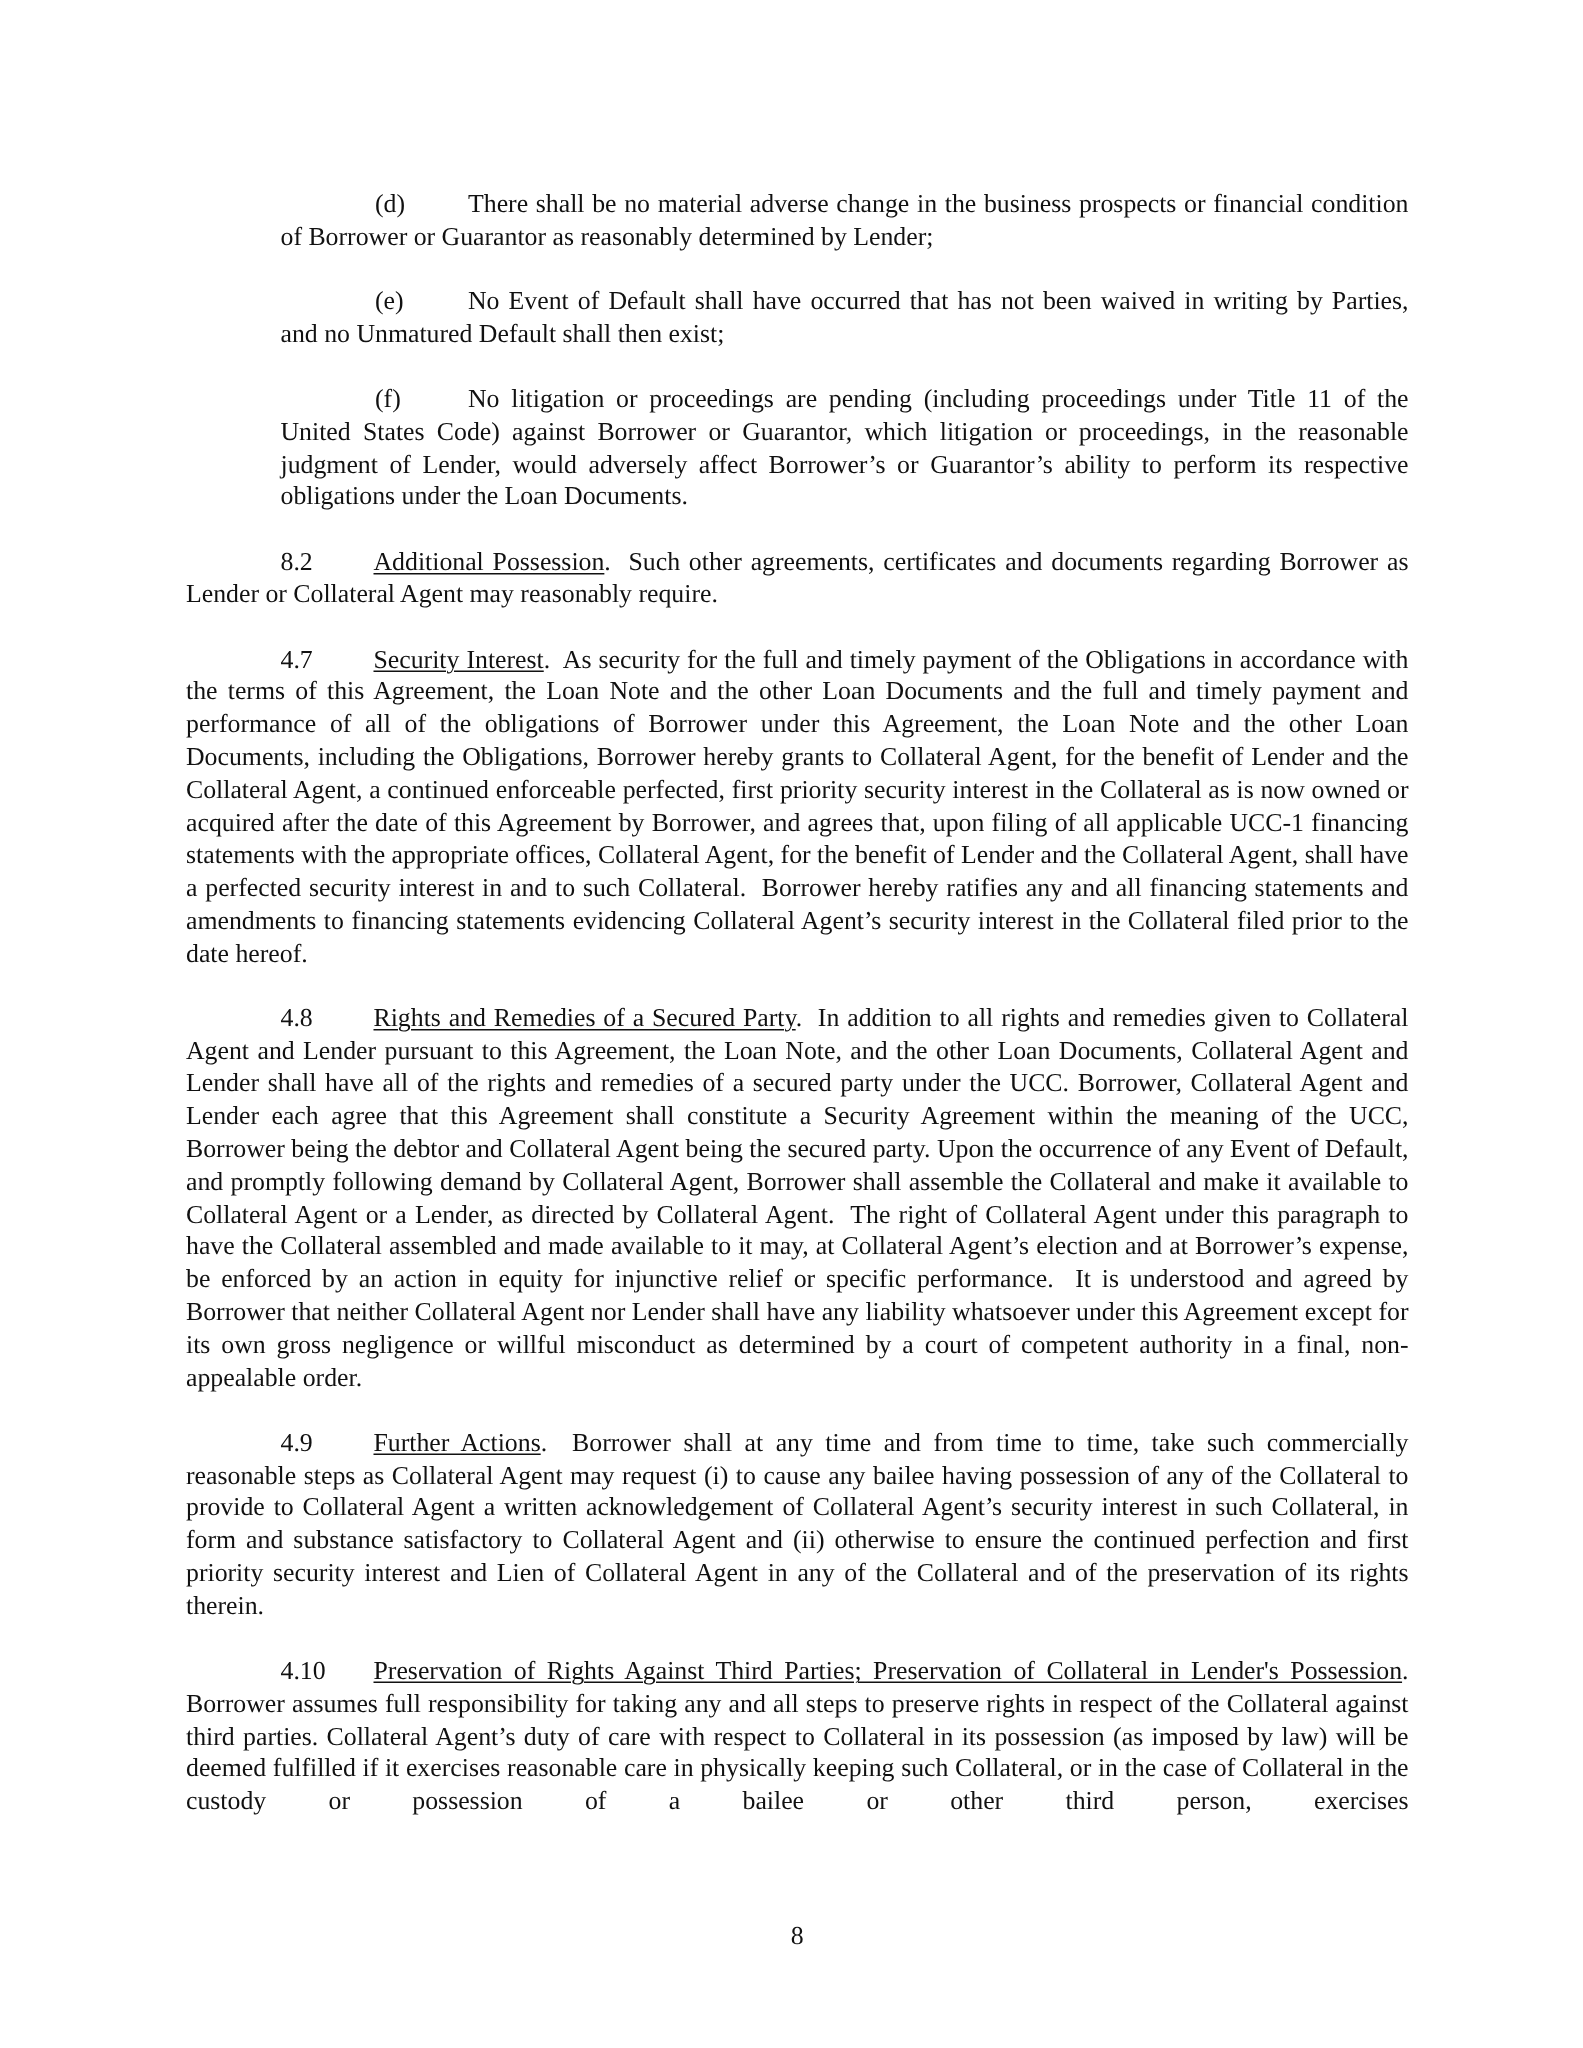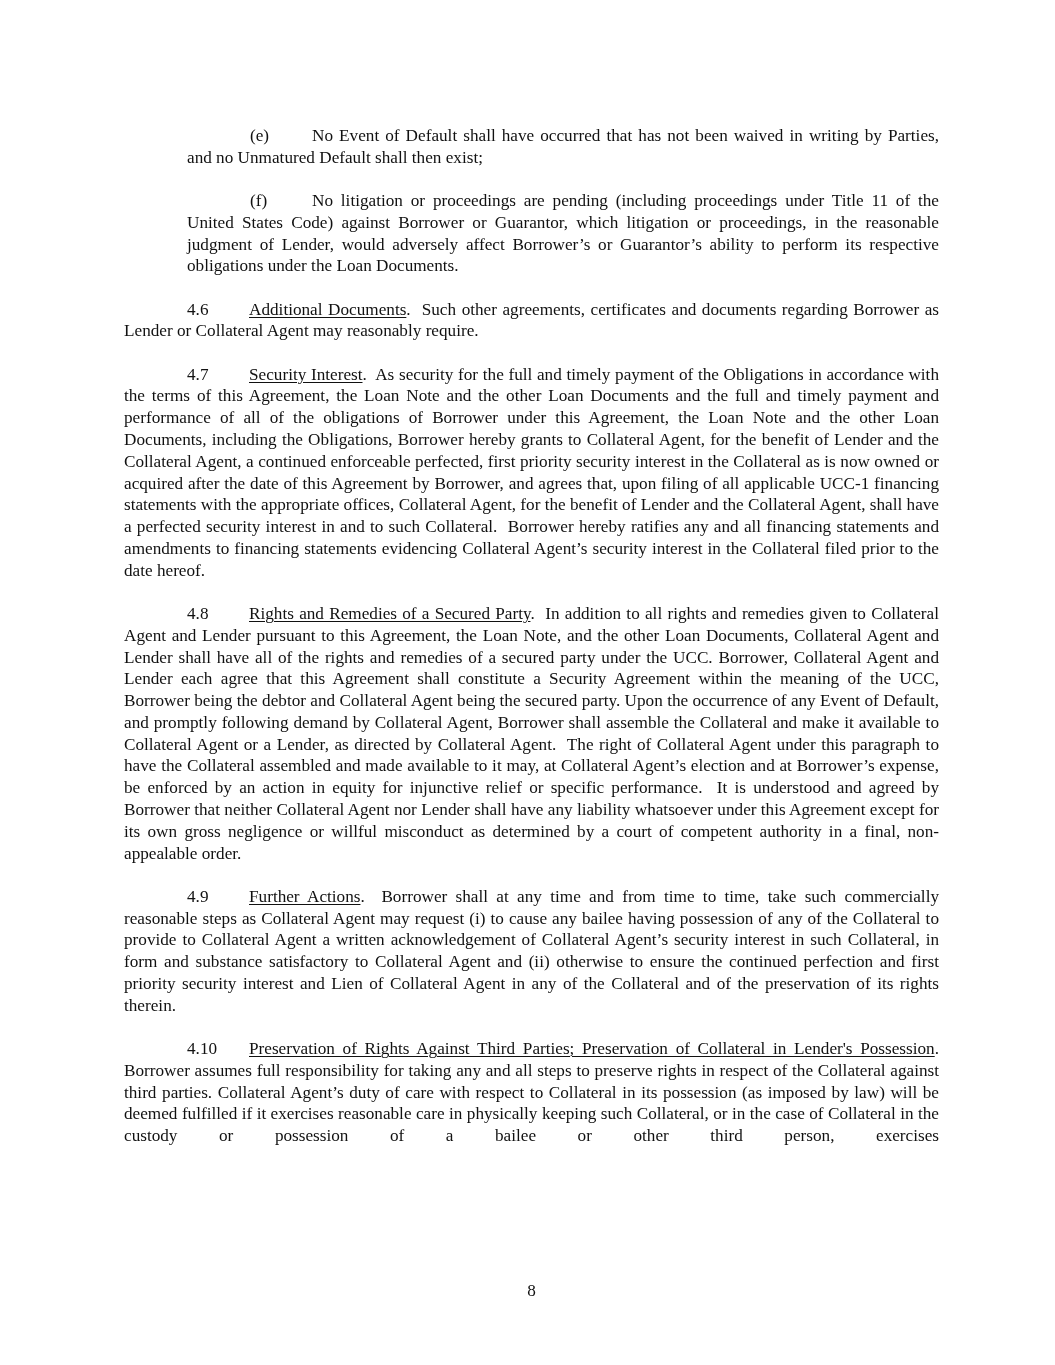--- a/index.html
+++ b/index.html
@@ -57,26 +57,27 @@
       font-family: "Liberation Serif", "DejaVu Serif", serif;
       font-size: 17.2px;
       color: #111111;
     }
   </style>
 </head>
 <body>
 
 <div class="page">
 
+  <p class="para sub"><span class="sub-num" style="margin-left:63px;">(d)</span><span>There shall be no material adverse change in the business prospects or financial condition of Borrower or Guarantor as reasonably determined by Lender;</span></p>
 
   <p class="para sub"><span class="sub-num" style="margin-left:63px;">(e)</span><span>No Event of Default shall have occurred that has not been waived in writing by Parties, and no Unmatured Default shall then exist;</span></p>
 
   <p class="para sub"><span class="sub-num" style="margin-left:63px;">(f)</span><span>No litigation or proceedings are pending (including proceedings under Title 11 of the United States Code) against Borrower or Guarantor, which litigation or proceedings, in the reasonable judgment of Lender, would adversely affect Borrower’s or Guarantor’s ability to perform its respective obligations under the Loan Documents.</span></p>
 
-  <p class="para"><span class="indent"></span><span class="num">4.6</span><span class="heading">Additional Documents</span><span>.</span><span style="white-space:pre-wrap;">  Such other agreements, certificates and documents regarding Borrower as Lender or Collateral Agent may reasonably require.</span></p>
+  <p class="para"><span class="indent"></span><span class="num">8.2</span><span class="heading">Additional Possession</span><span>.</span><span style="white-space:pre-wrap;">  Such other agreements, certificates and documents regarding Borrower as Lender or Collateral Agent may reasonably require.</span></p>
 
   <p class="para"><span class="indent"></span><span class="num">4.7</span><span class="heading">Security Interest</span><span>.</span><span style="white-space:pre-wrap;">  As security for the full and timely payment of the Obligations in accordance with the terms of this Agreement, the Loan Note and the other Loan Documents and the full and timely payment and performance of all of the obligations of Borrower under this Agreement, the Loan Note and the other Loan Documents, including the Obligations, Borrower hereby grants to Collateral Agent, for the benefit of Lender and the Collateral Agent, a continued enforceable perfected, first priority security interest in the Collateral as is now owned or acquired after the date of this Agreement by Borrower, and agrees that, upon filing of all applicable UCC-1 financing statements with the appropriate offices, Collateral Agent, for the benefit of Lender and the Collateral Agent, shall have a perfected security interest in and to such Collateral.  Borrower hereby ratifies any and all financing statements and amendments to financing statements evidencing Collateral Agent’s security interest in the Collateral filed prior to the date hereof.</span></p>
 
   <p class="para"><span class="indent"></span><span class="num">4.8</span><span class="heading">Rights and Remedies of a Secured Party</span><span>.</span><span style="white-space:pre-wrap;">  In addition to all rights and remedies given to Collateral Agent and Lender pursuant to this Agreement, the Loan Note, and the other Loan Documents, Collateral Agent and Lender shall have all of the rights and remedies of a secured party under the UCC. Borrower, Collateral Agent and Lender each agree that this Agreement shall constitute a Security Agreement within the meaning of the UCC, Borrower being the debtor and Collateral Agent being the secured party. Upon the occurrence of any Event of Default, and promptly following demand by Collateral Agent, Borrower shall assemble the Collateral and make it available to Collateral Agent or a Lender, as directed by Collateral Agent.  The right of Collateral Agent under this paragraph to have the Collateral assembled and made available to it may, at Collateral Agent’s election and at Borrower’s expense, be enforced by an action in equity for injunctive relief or specific performance.  It is understood and agreed by Borrower that neither Collateral Agent nor Lender shall have any liability whatsoever under this Agreement except for its own gross negligence or willful misconduct as determined by a court of competent authority in a final, non-appealable order.</span></p>
 
   <p class="para"><span class="indent"></span><span class="num">4.9</span><span class="heading">Further Actions</span><span>.</span><span style="white-space:pre-wrap;">  Borrower shall at any time and from time to time, take such commercially reasonable steps as Collateral Agent may request (i) to cause any bailee having possession of any of the Collateral to provide to Collateral Agent a written acknowledgement of Collateral Agent’s security interest in such Collateral, in form and substance satisfactory to Collateral Agent and (ii) otherwise to ensure the continued perfection and first priority security interest and Lien of Collateral Agent in any of the Collateral and of the preservation of its rights therein.</span></p>
 
   <p class="para" style="text-align-last: justify;"><span class="indent"></span><span class="num">4.10</span><span class="heading">Preservation of Rights Against Third Parties; Preservation of Collateral in Lender's Possession</span><span>.</span><span style="white-space:pre-wrap;">  Borrower assumes full responsibility for taking any and all steps to preserve rights in respect of the Collateral against third parties. Collateral Agent’s duty of care with respect to Collateral in its possession (as imposed by law) will be deemed fulfilled if it exercises reasonable care in physically keeping such Collateral, or in the case of Collateral in the custody or possession of a bailee or other third person, exercises</span></p>
 
 </div>

